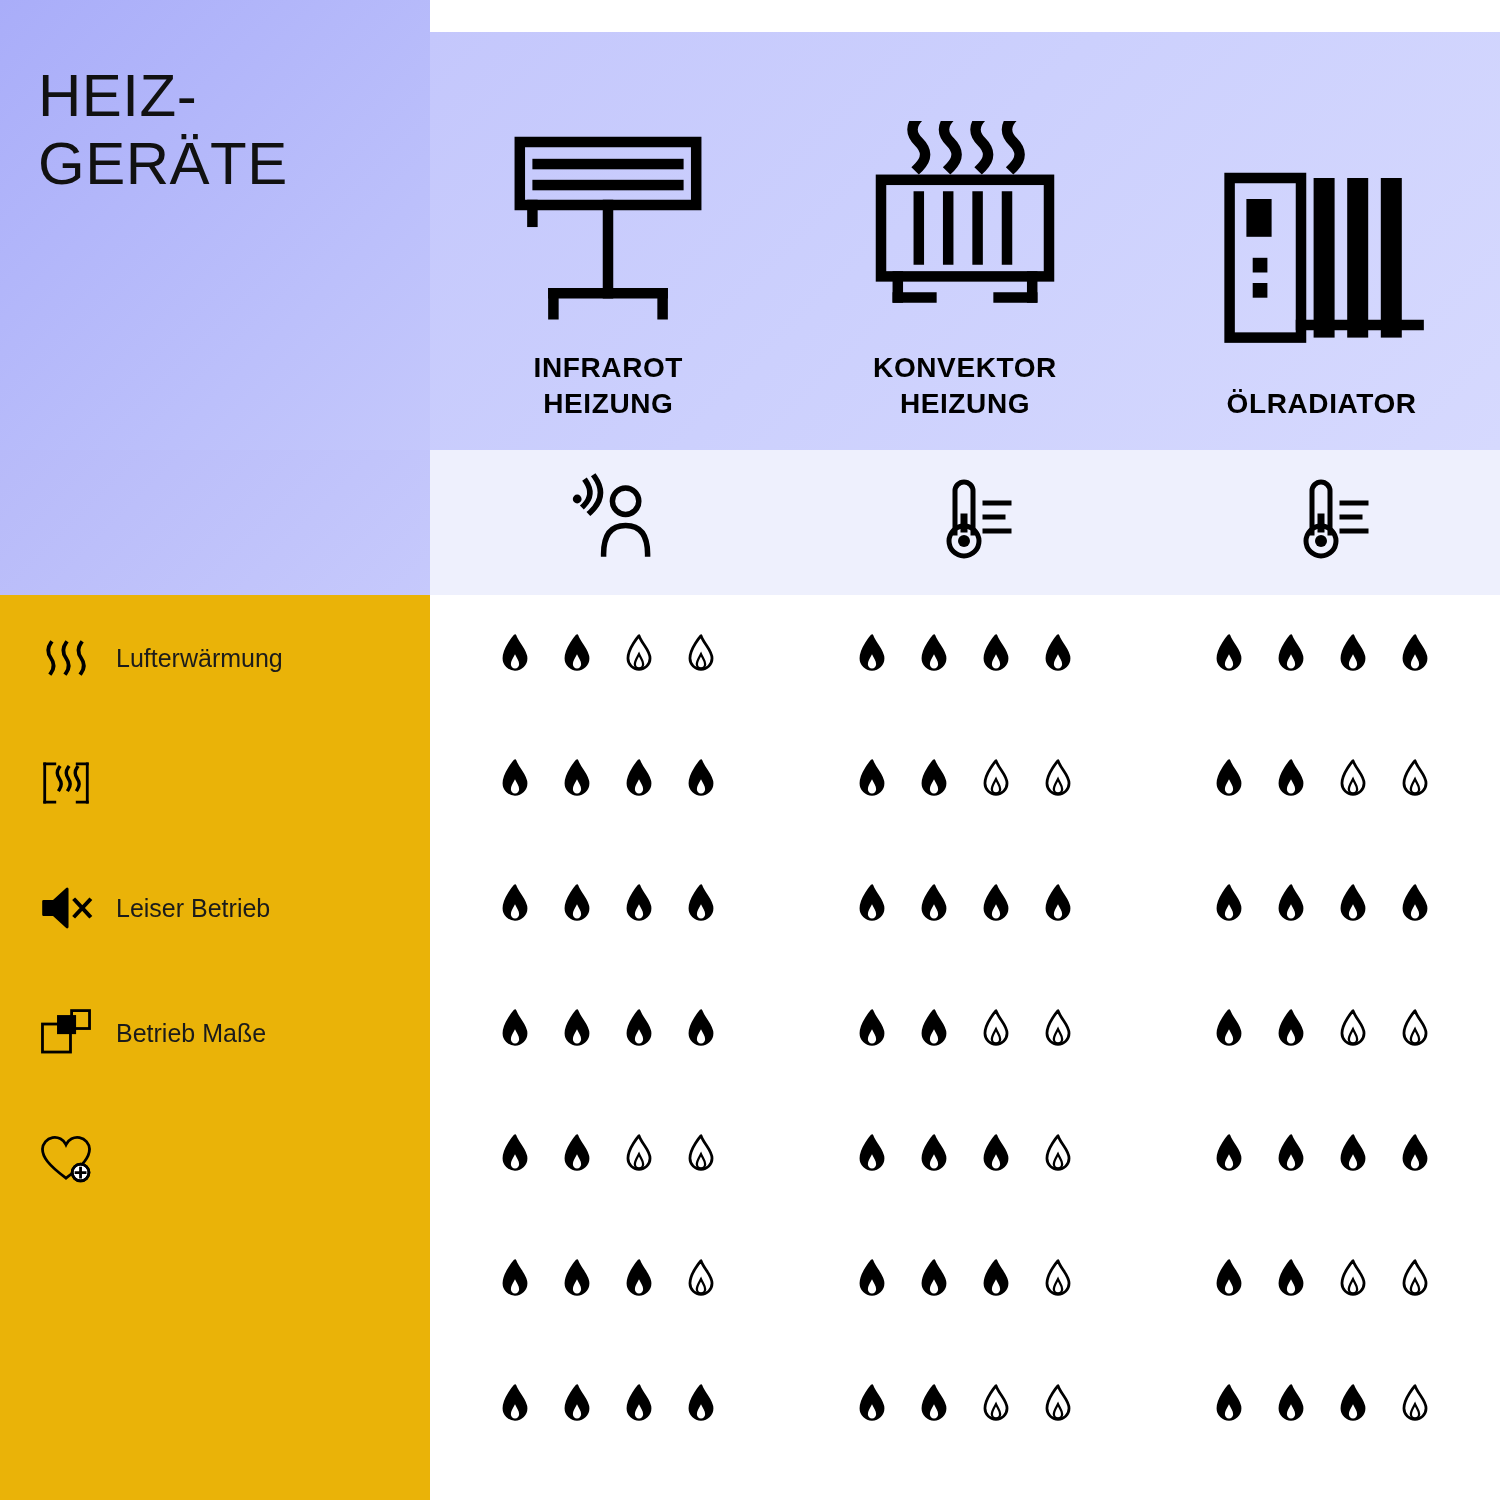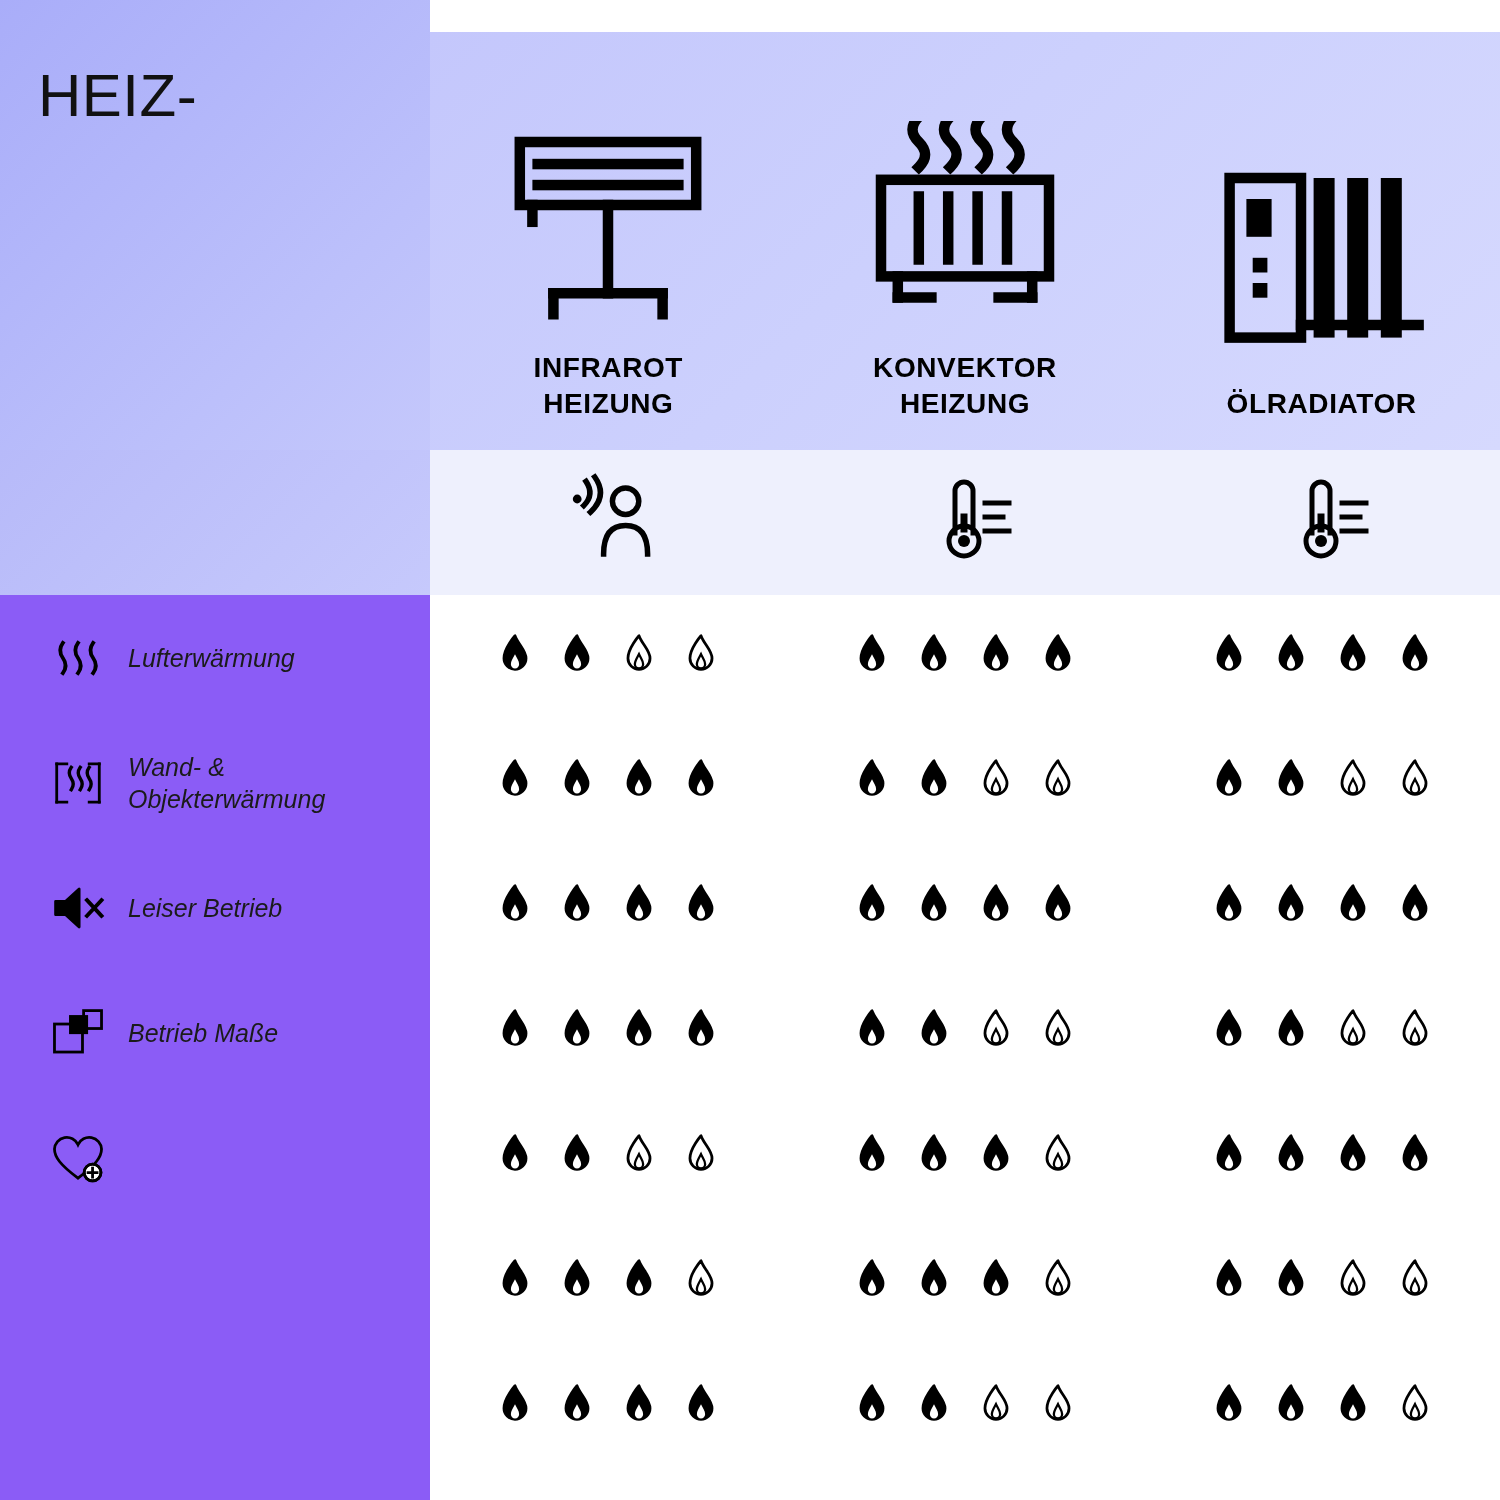--- a/index.html
+++ b/index.html
@@ -63,25 +63,24 @@
     background: #eef0fd;
     display: grid;
     grid-template-columns: repeat(3, 1fr);
     align-items: center;
     justify-items: center;
   }
 
   
   .feat-col {
     grid-column: 1; grid-row: 3;
-    background: #8b5cf6;
+    background: #eab308;
     display: grid;
     grid-template-rows: repeat(7, 1fr);
-    padding: 0 0 30px 12px;
-    font-style: italic;
+    padding: 0 0 30px 0;
   }
   .feat {
     display: flex; align-items: center; gap: 22px;
     padding-left: 38px;
   }
   .feat .ficon { width: 56px; flex: 0 0 56px; display: flex; justify-content: center; }
   .feat .flabel {
     font-size: 25px; color: #1b1b1b; line-height: 1.28; font-weight: 400;
   }
 
@@ -102,20 +101,21 @@
   .flames { display: flex; gap: 16px; align-items: center; }
 </style>
 </head>
 <body>
 
 <div class="page">
 
   <div class="title-cell">
     <h1 id="title-el">
         <div>HEIZ-</div>
+        <div>GERÄTE</div>
       </h1>
   </div>
 
   <div class="header-cell" id="header-row">
       <div class="prod">
         <div class="pic">
           <svg width="210" height="210" viewBox="0 0 100 100" fill="none" stroke="#000" stroke-width="5" stroke-linecap="square" stroke-linejoin="miter">
     <rect x="8" y="10" width="84" height="30"></rect>
     <rect x="14" y="18" width="72" height="5" fill="#000" stroke="none"></rect>
     <rect x="14" y="28" width="72" height="5" fill="#000" stroke="none"></rect>
@@ -209,24 +209,20 @@
       <div class="feat">
         <span class="ficon">
           <svg width="60" height="60" viewBox="0 0 100 100" fill="none" stroke="#000" stroke-width="5" stroke-linecap="square" stroke-linejoin="miter">
     <path d="M12 16 L12 84 M88 16 L88 84"></path>
     <path d="M12 16 L30 16 M70 16 L88 16 M12 84 L30 84 M70 84 L88 84"></path>
     <path d="M38 62 q7 -10 0 -20 q-7 -10 0 -20" stroke-width="6"></path>
     <path d="M54 62 q7 -10 0 -20 q-7 -10 0 -20" stroke-width="6"></path>
     <path d="M70 62 q7 -10 0 -20 q-7 -10 0 -20" stroke-width="6"></path>
           </svg>
         </span>
-        <span class="flabel">
-          <div>Wand- &amp;</div>
-          <div>Objekterwärmung</div>
-        </span>
       </div>
       <div class="feat">
         <span class="ficon">
           <svg width="58" height="58" viewBox="0 0 100 100" fill="none" stroke="#000" stroke-width="5" stroke-linecap="square" stroke-linejoin="miter">
     <path d="M10 38 L28 38 L52 16 L52 84 L28 62 L10 62 Z" fill="#000" stroke="#000" stroke-width="5" stroke-linejoin="round"></path>
     <path d="M66 36 L92 64 M92 36 L66 64" stroke-width="7"></path>
           </svg>
         </span>
         <span class="flabel">
           <div>Leiser Betrieb</div>

